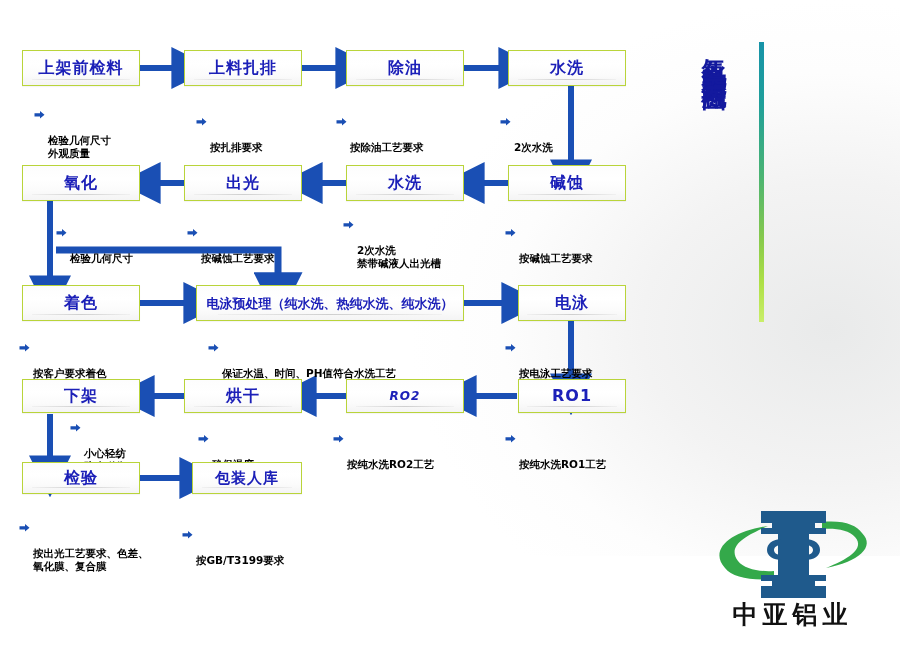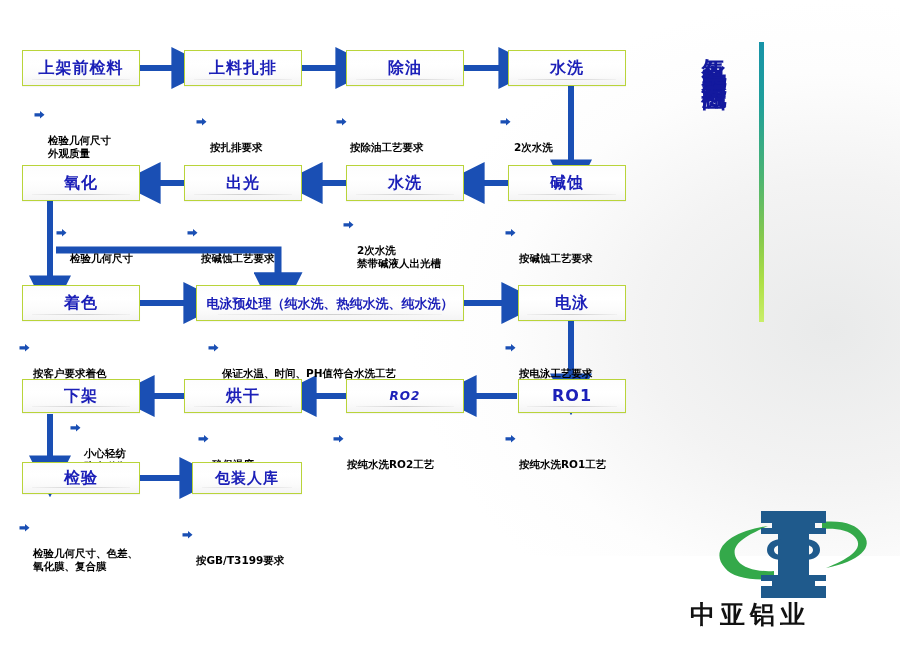--- a/index.html
+++ b/index.html
@@ -91,20 +91,21 @@
   }
 
   
   #logo{
     position:absolute;
     left: 690px; top: 505px;
     width: 205px; height: 145px;
   }
   #logo-cn{
     position:absolute; left:0; top: 93px; width: 205px;
+    text-align:center;
     font-size: 25px; font-weight: bold; color:#111;
     letter-spacing: 5px;
   }
   #logo-en{
     position:absolute; left:0; top: 122px; width: 205px;
     text-align:center;
     font-size: 15px; font-weight: bold; color:#1a1a1a;
     letter-spacing: 0.3px;
   }
 </style>
@@ -304,21 +305,21 @@
     <span class="lbl">检验</span>
   </div>
   <div class="node" style="left:192px; top:462px; width:110px; height:32px; font-size:15px;">
     <span class="lbl">包装人库</span>
   </div>
 
   <div class="note" style="left:33px; top:521px;">
     <span class="bullet"><svg width="11" height="11" viewBox="0 0 11 11">
           <path d="M0.5,3.2 L6,3.2 L6,1 L10.5,4.8 L6,8.6 L6,6.4 L0.5,6.4 z" fill="#1a4fb4"></path>
         </svg></span>
-    <span>检验几何尺寸、色差、
+    <span>按出光工艺要求、色差、
 氧化膜、复合膜</span>
   </div>
   <div class="note" style="left:196px; top:528px;">
     <span class="bullet"><svg width="11" height="11" viewBox="0 0 11 11">
           <path d="M0.5,3.2 L6,3.2 L6,1 L10.5,4.8 L6,8.6 L6,6.4 L0.5,6.4 z" fill="#1a4fb4"></path>
         </svg></span>
     <span>按GB/T3199要求</span>
   </div>
 
   <div id="title-block">

